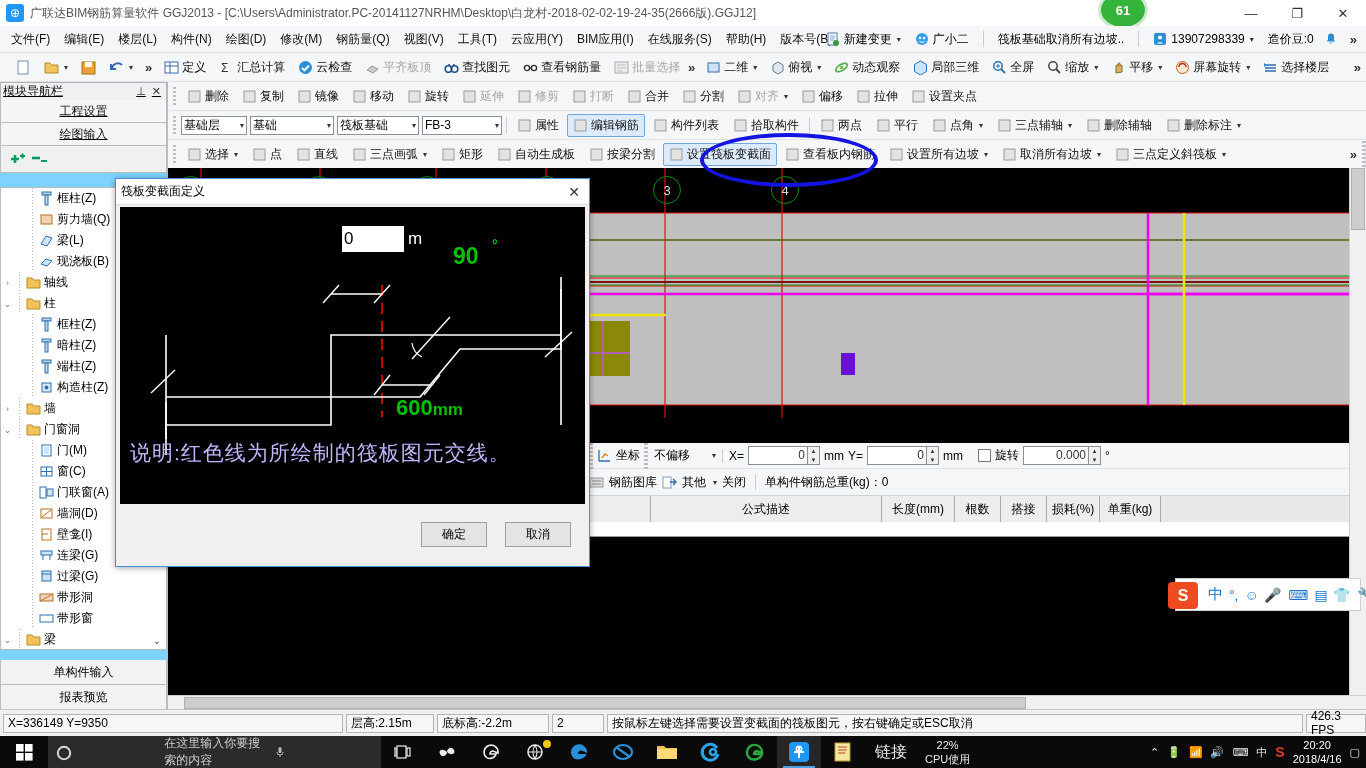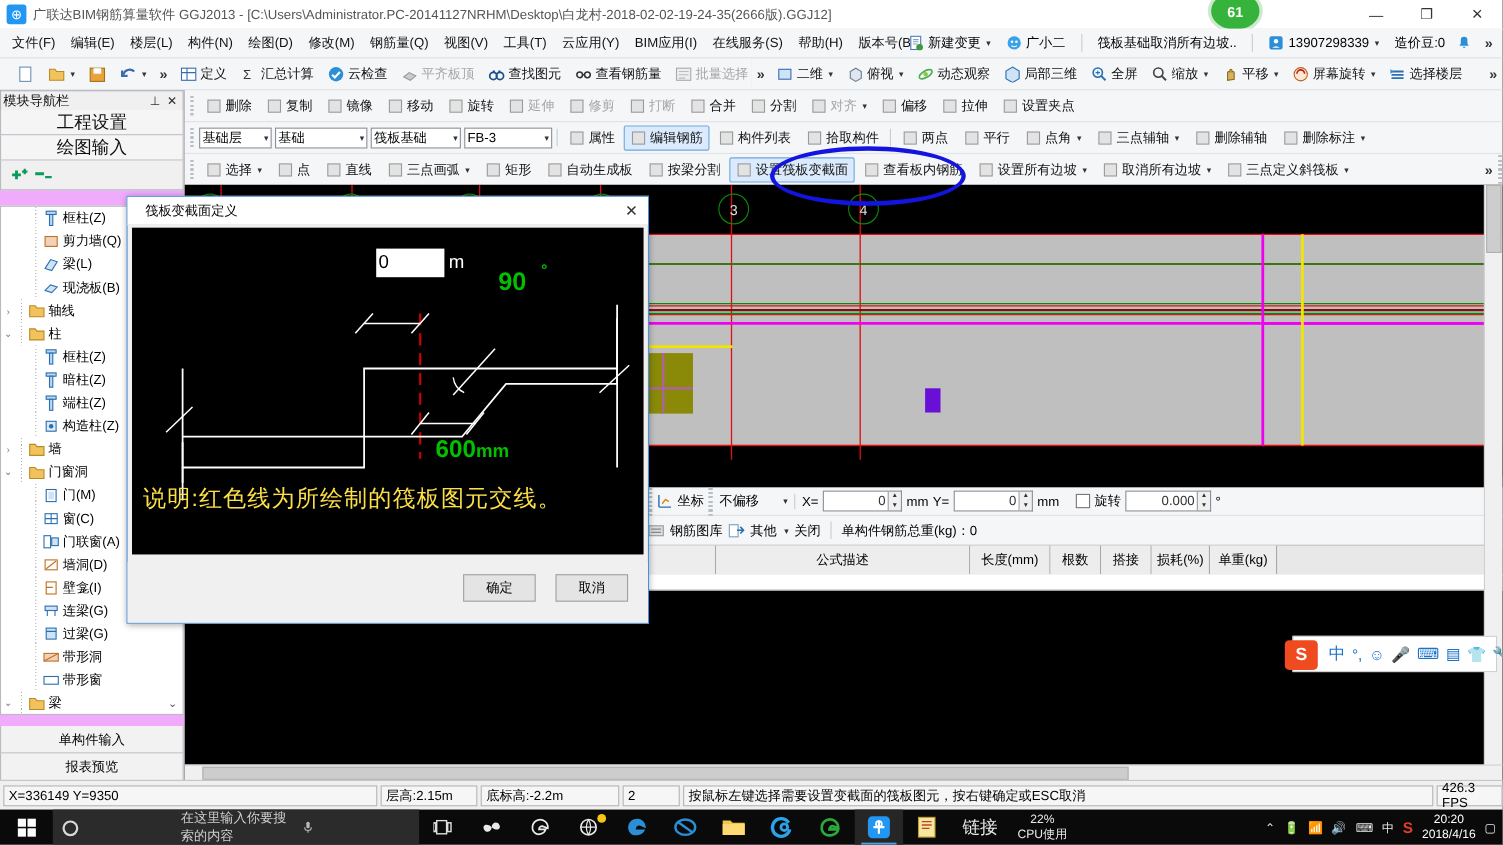--- a/index.html
+++ b/index.html
@@ -35,25 +35,25 @@
   .caret{font-size:8px;color:#333;padding-left:2px;}
   .grip{width:3px;height:18px;background:
      repeating-linear-gradient(to bottom,#b9bec4 0 2px,transparent 2px 4px);margin:0 5px;}
   .ovf{font-size:13px;color:#333;padding:0 5px;font-weight:bold;}
 
   
   .ic{display:inline-block;width:15px;height:15px;position:relative;vertical-align:middle;}
   .ic svg{display:block;}
 
   
-  .leftpanel{position:absolute;left:0;top:82px;width:167px;bottom:58px;background:#f0abfc;border-right:1px solid #b9bcbf;}
+  .leftpanel{position:absolute;left:0;top:82px;width:167px;bottom:58px;background:#7dd3fc;border-right:1px solid #b9bcbf;text-decoration:underline;}
   .lp-head{height:17px;background:#f0f0f0;border:1px solid #b0b4b8;border-bottom:none;display:flex;align-items:center;padding:0 2px;}
   .lp-head-title{font-size:12px;flex:1;color:#111;}
   .lp-head-btn{font-size:11px;padding:0 3px;color:#333;}
-  .lp-tab{height:22px;margin:0;background:#f5f5f5;border:1px solid #b9bcbf;border-top:none;display:flex;align-items:center;justify-content:center;font-size:16px;color:#111;}
+  .lp-tab{height:22px;margin:0;background:#f5f5f5;border:1px solid #b9bcbf;border-top:none;display:flex;align-items:center;justify-content:center;font-size:12px;color:#111;}
   .lp-toolstrip{height:26px;background:#f0f0f0;border:1px solid #b9bcbf;border-top:none;display:flex;align-items:center;gap:6px;padding-left:8px;}
   .tree{position:absolute;left:0;right:0;top:105px;bottom:60px;background:#fff;border:1px solid #b9bcbf;overflow:hidden;}
   .tnode{height:21px;display:flex;align-items:center;font-size:12px;white-space:nowrap;color:#000;}
   .tw{width:13px;text-align:center;font-size:9px;color:#7a7a7a;flex:0 0 13px;}
   .tline{flex:0 0 10px;height:21px;background:
     repeating-linear-gradient(to bottom,#b4b4b4 0 1px,transparent 1px 3px);
     background-position:center;background-size:1px 100%;background-repeat:repeat-y;}
   .tico{flex:0 0 18px;display:flex;align-items:center;justify-content:center;}
   .tlabel{padding-left:2px;}
   .lp-bottom{position:absolute;left:0;right:0;bottom:0;}
@@ -74,21 +74,21 @@
   .combo{height:17px;border:1px solid #8a9096;background:#fff;font-size:12px;display:flex;align-items:center;padding:0 2px;}
 
   .rebar-bar{position:absolute;left:585px;top:469px;right:0;height:26px;background:#f4f6f8;border-bottom:1px solid #cfd4d8;display:flex;align-items:center;gap:5px;padding-left:4px;}
 
   .tablehead{position:absolute;left:585px;top:496px;right:0;height:26px;background:#e8e8e8;border-bottom:1px solid #a8a8a8;display:flex;align-items:stretch;font-size:12px;}
   .th{border-right:1px solid #a8a8a8;display:flex;align-items:center;justify-content:center;background:#ededed;}
   .tablebody{position:absolute;left:585px;top:522px;right:0;height:14px;background:#fff;border-bottom:1px solid #9a9a9a;}
 
   
   .dialog{position:absolute;left:115px;top:178px;width:473px;height:387px;background:#f0f0f0;border:1px solid #4a90d9;box-shadow:0 1px 6px rgba(0,0,0,.35);}
-  .dlg-title{height:25px;background:#fff;border-bottom:1px solid #e3e3e3;display:flex;align-items:center;padding-left:16px;font-size:12px;}
+  .dlg-title{height:25px;background:#fff;border-bottom:1px solid #e3e3e3;display:flex;align-items:center;padding-left:5px;font-size:12px;}
   .dlg-x{position:absolute;right:0;top:0;width:30px;height:25px;display:flex;align-items:center;justify-content:center;font-size:14px;color:#333;}
   .dlg-canvas{position:absolute;left:4px;top:28px;width:465px;height:297px;background:#000;overflow:hidden;}
   .dlg-input{position:absolute;left:222px;top:19px;width:62px;height:26px;background:#fff;border:none;font-size:17px;padding:0 2px;box-sizing:border-box;}
   .dlg-footer{position:absolute;left:0;right:0;bottom:0;height:55px;background:#f0f0f0;}
   .dlg-btn{position:absolute;top:11px;width:64px;height:23px;background:#e4e4e4;border:1px solid #a0a0a0;font-size:12px;display:flex;align-items:center;justify-content:center;}
   .greenmark{position:absolute;color:#00c000;font-weight:bold;}
 
   
   .statusbar{position:absolute;left:0;bottom:32px;width:1366px;height:26px;background:#f0f0f0;border-top:1px solid #c6c6c6;display:flex;align-items:center;}
   .sb-cell{height:19px;border:1px solid #b4b4b4;background:#f6f6f6;display:flex;align-items:center;padding:0 4px;font-size:12px;margin-left:3px;box-sizing:border-box;}
@@ -1244,21 +1244,21 @@
 
         <line x1="262" y1="178" x2="312" y2="178" stroke="#fff" stroke-width="1.4"></line>
         <line x1="254" y1="188" x2="270" y2="168" stroke="#fff" stroke-width="1.4"></line>
         <line x1="304" y1="188" x2="320" y2="168" stroke="#fff" stroke-width="1.4"></line>
       </svg>
       <input class="dlg-input" value="0" style="">
       <span style="position:absolute;left:288px;top:22px;color:#fff;font-size:17px;">m</span>
       <span class="greenmark" style="left:333px;top:36px;font-size:23px;">90</span>
       <span class="greenmark" style="left:372px;top:30px;font-size:14px;">°</span>
       <span class="greenmark" style="left:276px;top:188px;font-size:22px;"><span>600</span><span style="font-size:17px;">mm</span></span>
-      <span style="position:absolute;left:10px;top:232px;color:#fde047;font-size:21px;letter-spacing:1px;">说明:红色线为所绘制的筏板图元交线。</span>
+      <span style="position:absolute;left:10px;top:232px;color:#c4b5fd;font-size:21px;letter-spacing:1px;">说明:红色线为所绘制的筏板图元交线。</span>
     </div>
     <div class="dlg-footer">
       <div class="dlg-btn" style="left:305px;">确定</div>
       <div class="dlg-btn" style="left:389px;">取消</div>
     </div>
   </div>
 
   <div class="annot" style="left:700px;top:133px;width:170px;height:46px;"></div>
 
   <div class="imebar">
@@ -1269,21 +1269,21 @@
     <span class="ime-i">🎤</span>
     <span class="ime-i">⌨</span>
     <span class="ime-i">▤</span>
     <span class="ime-i">👕</span>
     <span class="ime-i">🔧</span>
   </div>
 
   <div class="statusbar">
     <div class="sb-cell" style="width:340px;">X=336149  Y=9350</div>
     <div class="sb-cell" style="width:88px;">层高:2.15m</div>
-    <div class="sb-cell" style="width:126px;">底标高:-2.2m</div>
+    <div class="sb-cell" style="width:112px;">底标高:-2.2m</div>
     <div class="sb-cell" style="width:52px;">2</div>
     <div class="sb-cell" style="flex:1;">按鼠标左键选择需要设置变截面的筏板图元，按右键确定或ESC取消</div>
     <div class="sb-cell" style="width:60px;justify-content:flex-end;">426.3 FPS</div>
   </div>
 
   <div class="taskbar">
     <div class="startbtn">
       <svg width="17" height="17" viewBox="0 0 17 17">
           <rect x="0" y="0" width="7.6" height="7.6" fill="#fff"></rect>
           <rect x="9" y="0" width="7.6" height="7.6" fill="#fff"></rect>

